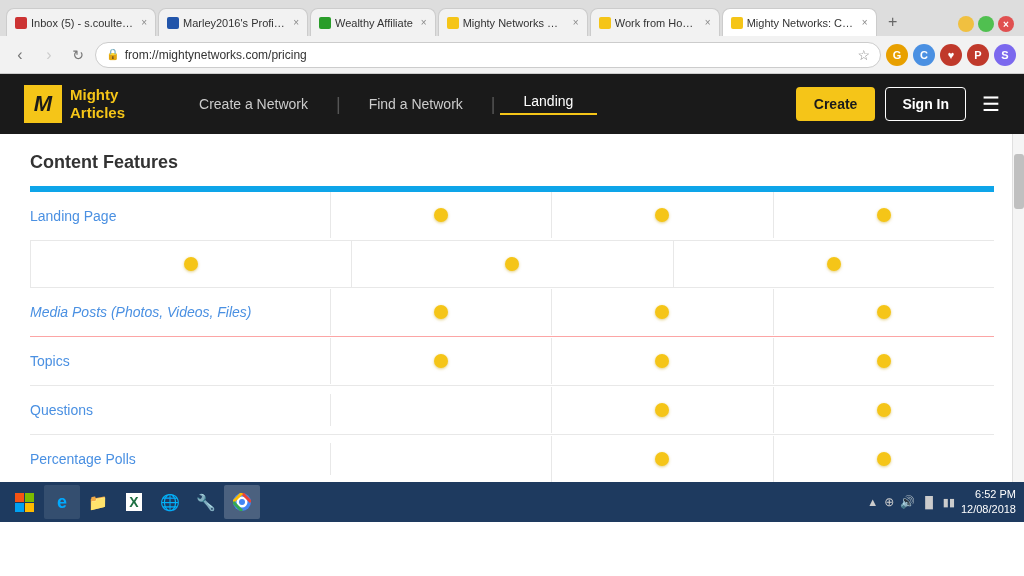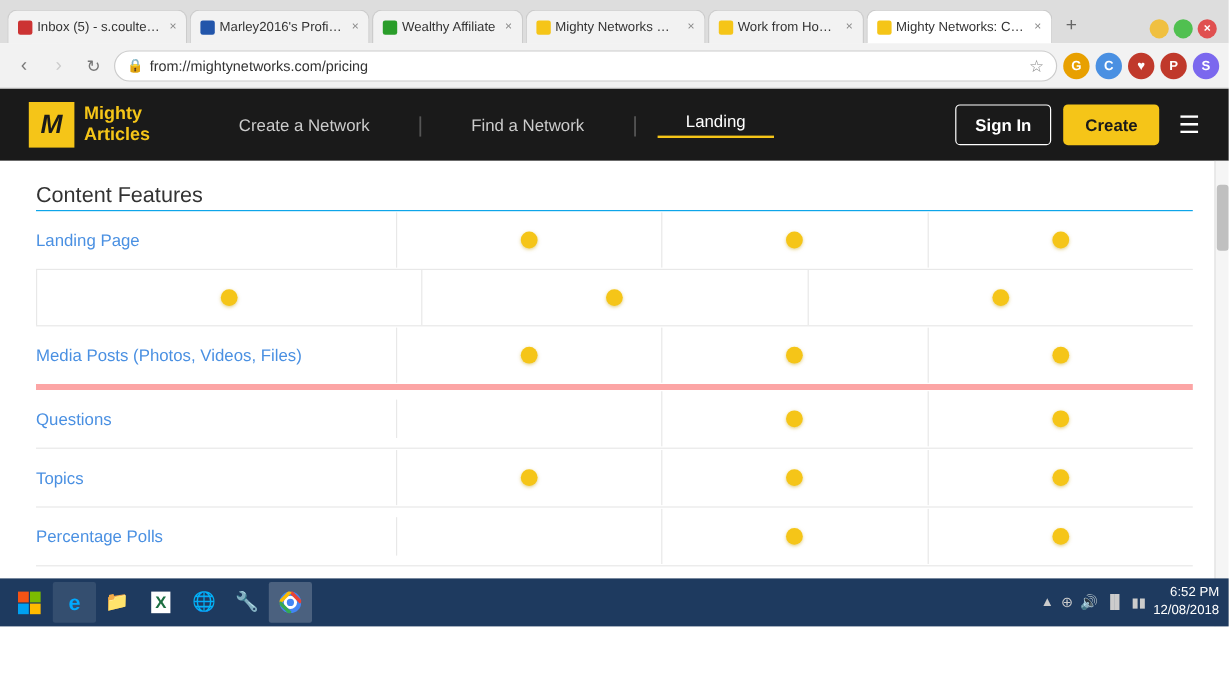--- a/index.html
+++ b/index.html
@@ -73,39 +73,39 @@
   <div style="background:#1a1a1a;height:60px;display:flex;align-items:center;padding:0 24px;">
 
     <div style="display:flex;align-items:center;gap:8px;margin-right:50px;">
       <div style="background:#f5c518;color:#1a1a1a;font-weight:900;font-size:22px;width:38px;height:38px;display:flex;align-items:center;justify-content:center;font-style:italic;">M</div>
       <div style="color:#f5c518;font-weight:700;font-size:15px;line-height:1.2;">
         <div>Mighty</div>
         <div>Articles</div>
       </div>
     </div>
 
-    <div style="display:flex;align-items:center;gap:16px;flex:1;">
+    <div style="display:flex;align-items:center;gap:4px;flex:1;">
       <a style="color:#ccc;font-size:14px;text-decoration:none;padding:0 24px;cursor:pointer;">Create a Network</a>
       <span style="color:#555;font-size:18px;">|</span>
       <a style="color:#ccc;font-size:14px;text-decoration:none;padding:0 24px;cursor:pointer;">Find a Network</a>
       <span style="color:#555;font-size:18px;">|</span>
       <a style="color:#fff;font-size:14px;text-decoration:none;padding:0 24px;cursor:pointer;border-bottom:2px solid #f5c518;padding-bottom:4px;">Landing</a>
     </div>
 
     <div style="display:flex;align-items:center;gap:10px;">
+      <button style="background:#f5c518;border:none;color:#1a1a1a;padding:9px 18px;border-radius:4px;font-size:14px;cursor:pointer;font-weight:700;">Create</button>
       <button style="background:transparent;border:1px solid #fff;color:#fff;padding:8px 16px;border-radius:4px;font-size:14px;cursor:pointer;font-weight:600;">Sign In</button>
-      <button style="background:#f5c518;border:none;color:#1a1a1a;padding:9px 18px;border-radius:4px;font-size:14px;cursor:pointer;font-weight:700;">Create</button>
       <span style="color:#fff;font-size:20px;cursor:pointer;margin-left:6px;">☰</span>
     </div>
   </div>
 
   <div style="background:#fff;padding:18px 30px 0 30px;position:relative;overflow:hidden;height:calc(576px - 74px - 40px - 36px - 38px);">
-    <h2 style="font-size:18px;font-weight:400;color:#333;margin-bottom:2px;">Content Features</h2>
-
-    <div style="display:flex;align-items:center;border-top:1px solid #0ea5e9;border-bottom:1px solid #e8e8e8;">
+    <h2 style="font-size:18px;font-weight:700;color:#333;margin-bottom:13px;">Content Features</h2>
+
+    <div style="display:flex;align-items:flex-start;border-top:6px solid #0ea5e9;border-bottom:1px solid #e8e8e8;">
       <div style="width:300px;padding:16px 0;font-size:14px;color:#4a90e2;">Landing Page</div>
       <div style="flex:1;text-align:center;padding:16px 0;border-left:1px solid #e8e8e8;display:flex;align-items:center;justify-content:center;">
         <span style="width:14px;height:14px;border-radius:50%;background:#f5c518;display:inline-block;box-shadow:0 1px 3px rgba(200,160,0,0.5);"></span>
       </div>
       <div style="flex:1;text-align:center;padding:16px 0;border-left:1px solid #e8e8e8;display:flex;align-items:center;justify-content:center;">
         <span style="width:14px;height:14px;border-radius:50%;background:#f5c518;display:inline-block;box-shadow:0 1px 3px rgba(200,160,0,0.5);"></span>
       </div>
       <div style="flex:1;text-align:center;padding:16px 0;border-left:1px solid #e8e8e8;display:flex;align-items:center;justify-content:center;">
         <span style="width:14px;height:14px;border-radius:50%;background:#f5c518;display:inline-block;box-shadow:0 1px 3px rgba(200,160,0,0.5);"></span>
       </div>
@@ -116,49 +116,49 @@
         <span style="width:14px;height:14px;border-radius:50%;background:#f5c518;display:inline-block;box-shadow:0 1px 3px rgba(200,160,0,0.5);"></span>
       </div>
       <div style="flex:1;text-align:center;padding:16px 0;border-left:1px solid #e8e8e8;display:flex;align-items:center;justify-content:center;">
         <span style="width:14px;height:14px;border-radius:50%;background:#f5c518;display:inline-block;box-shadow:0 1px 3px rgba(200,160,0,0.5);"></span>
       </div>
       <div style="flex:1;text-align:center;padding:16px 0;border-left:1px solid #e8e8e8;display:flex;align-items:center;justify-content:center;">
         <span style="width:14px;height:14px;border-radius:50%;background:#f5c518;display:inline-block;box-shadow:0 1px 3px rgba(200,160,0,0.5);"></span>
       </div>
     </div>
 
-    <div style="display:flex;align-items:center;border-bottom:5px solid #fca5a5;">
+    <div style="display:flex;align-items:center;border-bottom:1px solid #fca5a5;font-style:italic;">
       <div style="width:300px;padding:16px 0;font-size:14px;color:#4a90e2;">Media Posts (Photos, Videos, Files)</div>
+      <div style="flex:1;text-align:center;padding:16px 0;border-left:1px solid #e8e8e8;display:flex;align-items:center;justify-content:center;">
+        <span style="width:14px;height:14px;border-radius:50%;background:#f5c518;display:inline-block;box-shadow:0 1px 3px rgba(200,160,0,0.5);"></span>
+      </div>
+      <div style="flex:1;text-align:center;padding:16px 0;border-left:1px solid #e8e8e8;display:flex;align-items:center;justify-content:center;">
+        <span style="width:14px;height:14px;border-radius:50%;background:#f5c518;display:inline-block;box-shadow:0 1px 3px rgba(200,160,0,0.5);"></span>
+      </div>
+      <div style="flex:1;text-align:center;padding:16px 0;border-left:1px solid #e8e8e8;display:flex;align-items:center;justify-content:center;">
+        <span style="width:14px;height:14px;border-radius:50%;background:#f5c518;display:inline-block;box-shadow:0 1px 3px rgba(200,160,0,0.5);"></span>
+      </div>
+    </div>
+
+    <div style="display:flex;align-items:center;border-bottom:1px solid #e8e8e8;">
+      <div style="width:300px;padding:16px 0;font-size:14px;color:#4a90e2;">Topics</div>
       <div style="flex:1;text-align:center;padding:16px 0;border-left:1px solid #e8e8e8;display:flex;align-items:center;justify-content:center;">
         <span style="width:14px;height:14px;border-radius:50%;background:#f5c518;display:inline-block;box-shadow:0 1px 3px rgba(200,160,0,0.5);"></span>
       </div>
       <div style="flex:1;text-align:center;padding:16px 0;border-left:1px solid #e8e8e8;display:flex;align-items:center;justify-content:center;">
         <span style="width:14px;height:14px;border-radius:50%;background:#f5c518;display:inline-block;box-shadow:0 1px 3px rgba(200,160,0,0.5);"></span>
       </div>
       <div style="flex:1;text-align:center;padding:16px 0;border-left:1px solid #e8e8e8;display:flex;align-items:center;justify-content:center;">
         <span style="width:14px;height:14px;border-radius:50%;background:#f5c518;display:inline-block;box-shadow:0 1px 3px rgba(200,160,0,0.5);"></span>
       </div>
     </div>
 
     <div style="display:flex;align-items:center;border-bottom:1px solid #e8e8e8;">
       <div style="width:300px;padding:16px 0;font-size:14px;color:#4a90e2;">Questions</div>
       <div style="flex:1;text-align:center;padding:16px 0;border-left:1px solid #e8e8e8;"></div>
-      <div style="flex:1;text-align:center;padding:16px 0;border-left:1px solid #e8e8e8;display:flex;align-items:center;justify-content:center;">
-        <span style="width:14px;height:14px;border-radius:50%;background:#f5c518;display:inline-block;box-shadow:0 1px 3px rgba(200,160,0,0.5);"></span>
-      </div>
-      <div style="flex:1;text-align:center;padding:16px 0;border-left:1px solid #e8e8e8;display:flex;align-items:center;justify-content:center;">
-        <span style="width:14px;height:14px;border-radius:50%;background:#f5c518;display:inline-block;box-shadow:0 1px 3px rgba(200,160,0,0.5);"></span>
-      </div>
-    </div>
-
-    <div style="display:flex;align-items:center;border-bottom:1px solid #e8e8e8;">
-      <div style="width:300px;padding:16px 0;font-size:14px;color:#4a90e2;">Topics</div>
-      <div style="flex:1;text-align:center;padding:16px 0;border-left:1px solid #e8e8e8;display:flex;align-items:center;justify-content:center;">
-        <span style="width:14px;height:14px;border-radius:50%;background:#f5c518;display:inline-block;box-shadow:0 1px 3px rgba(200,160,0,0.5);"></span>
-      </div>
       <div style="flex:1;text-align:center;padding:16px 0;border-left:1px solid #e8e8e8;display:flex;align-items:center;justify-content:center;">
         <span style="width:14px;height:14px;border-radius:50%;background:#f5c518;display:inline-block;box-shadow:0 1px 3px rgba(200,160,0,0.5);"></span>
       </div>
       <div style="flex:1;text-align:center;padding:16px 0;border-left:1px solid #e8e8e8;display:flex;align-items:center;justify-content:center;">
         <span style="width:14px;height:14px;border-radius:50%;background:#f5c518;display:inline-block;box-shadow:0 1px 3px rgba(200,160,0,0.5);"></span>
       </div>
     </div>
 
 
     <div style="display:flex;align-items:center;border-bottom:1px solid #e8e8e8;">

